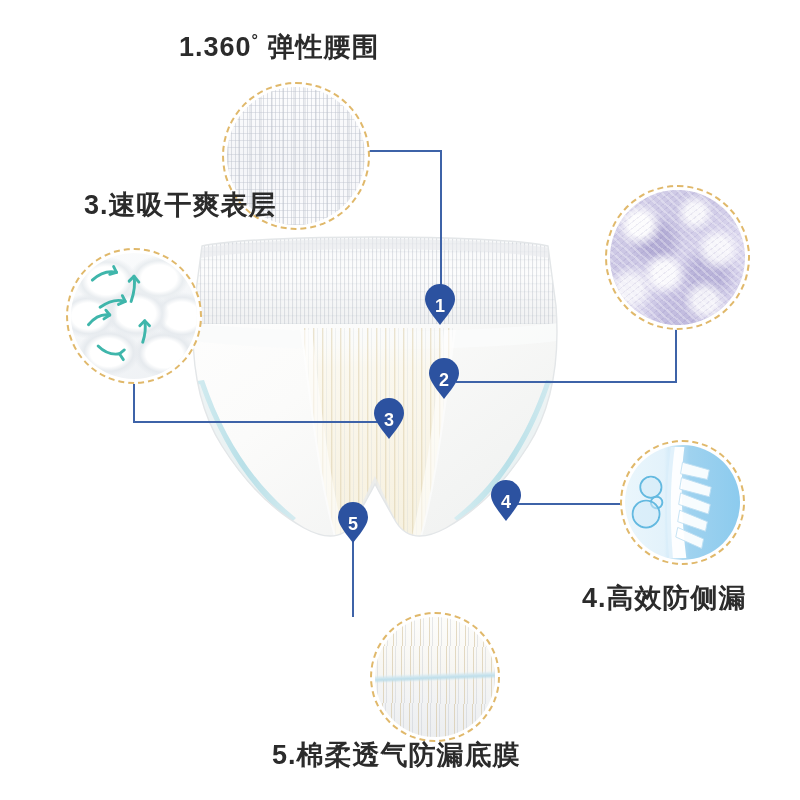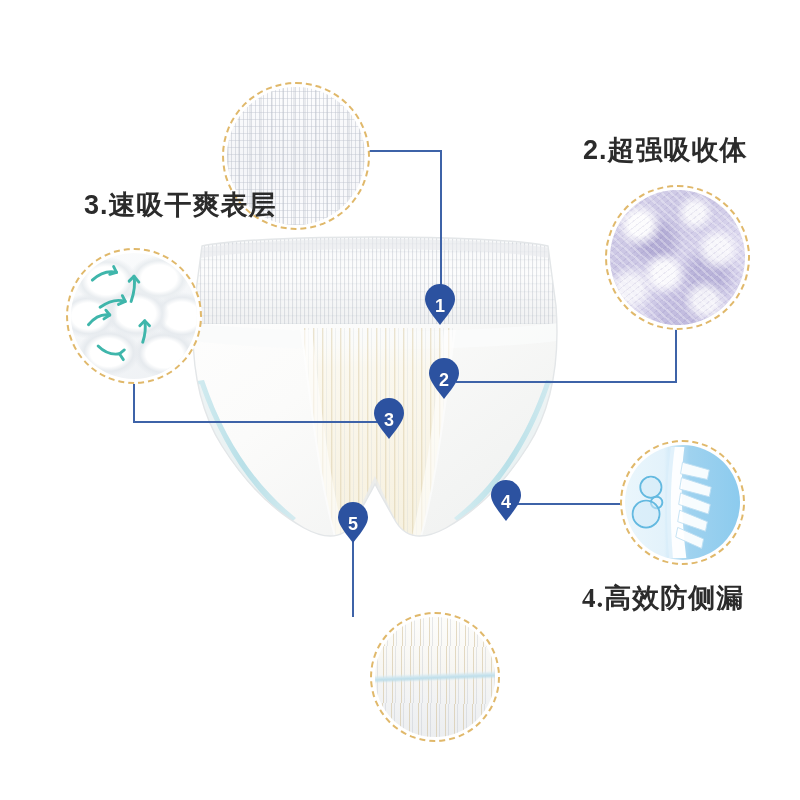--- a/index.html
+++ b/index.html
@@ -344,21 +344,24 @@
     <span>4</span>
   </div>
 
   <div class="marker" style="left:336px;top:502px;">
     <svg viewBox="0 0 34 42" aria-hidden="true">
       <path d="M17 41 C6 27 2 21 2 15 A15 15 0 0 1 32 15 C32 21 28 27 17 41 Z" fill="#2c52a0"></path>
     </svg>
     <span>5</span>
   </div>
 
-
-  <div class="label" style="left:583px;top:137px;">2.超强吸收体</div>
+  <div class="label" style="left:179px;top:33px;">
+    <span>1.360</span><span class="sup">°</span>&nbsp;<span>弹性腰围</span>
+  </div>
+
 
   <div class="label" style="left:36px;top:192px;margin-left:48px;">3.速吸干爽表层</div>
 
-  <div class="label" style="left:582px;top:585px;font-family:Liberation Serif, serif;">4.高效防侧漏</div>
-
+  <div class="label" style="left:582px;top:585px;">4.高效防侧漏</div>
+
+  <div class="label" style="left:272px;top:742px;">5.棉柔透气防漏底膜</div>
 
 </div>
 
 </body></html>

